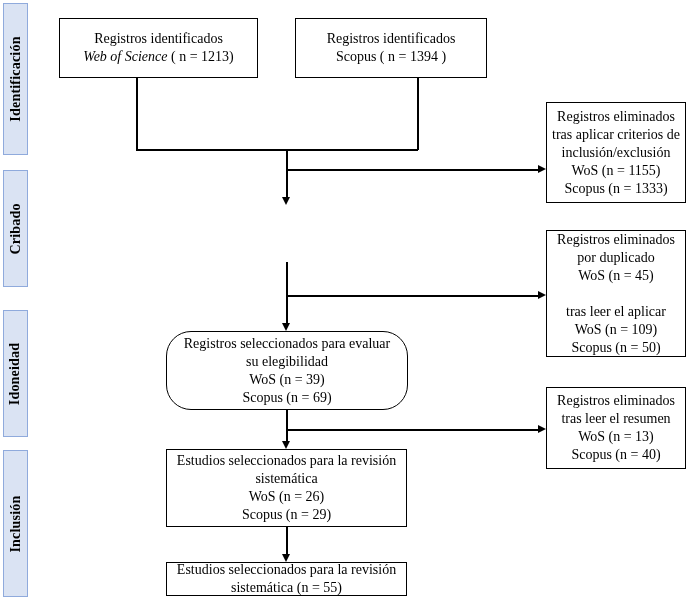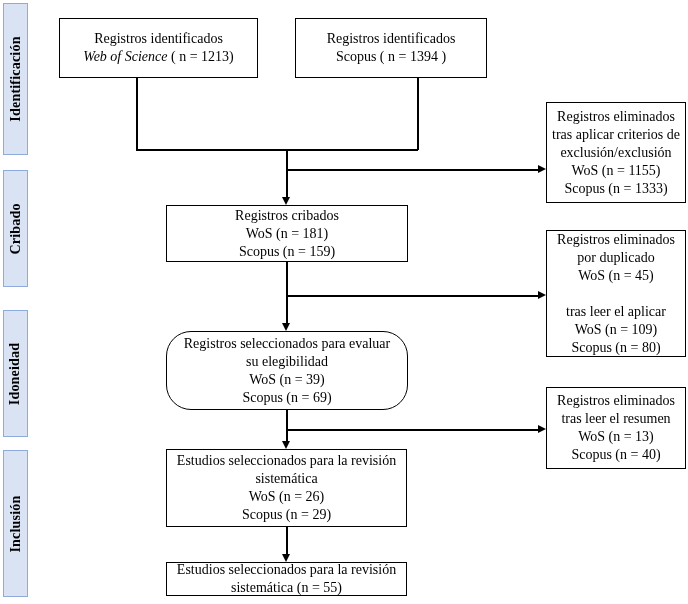--- a/index.html
+++ b/index.html
@@ -124,39 +124,34 @@
   </div>
 
   <div class="flow-box box-identified-scopus">
     <span class="line">Registros identificados</span>
     <span class="line">Scopus ( n = 1394 )</span>
   </div>
 
   <div class="flow-box box-removed-criteria">
     <span class="line">Registros eliminados</span>
     <span class="line">tras aplicar criterios de</span>
-    <span class="line">exclusión/exclusión</span>
+    <span class="line">inclusión/exclusión</span>
     <span class="line">WoS (n = 1155)</span>
     <span class="line">Scopus (n = 1333)</span>
   </div>
 
-  <div class="flow-box box-screened">
-    <span class="line">Registros cribados</span>
-    <span class="line">WoS (n = 181)</span>
-    <span class="line">Scopus (n = 159)</span>
-  </div>
 
   <div class="flow-box box-removed-dup">
     <span class="line">Registros eliminados</span>
     <span class="line">por duplicado</span>
     <span class="line">WoS (n = 45)</span>
     <span class="line"></span>
     <span class="line">tras leer el aplicar</span>
     <span class="line">WoS (n = 109)</span>
-    <span class="line">Scopus (n = 80)</span>
+    <span class="line">Scopus (n = 50)</span>
   </div>
 
   <div class="flow-box box-eligibility">
     <span class="line">Registros seleccionados para evaluar</span>
     <span class="line">su elegibilidad</span>
     <span class="line">WoS (n = 39)</span>
     <span class="line">Scopus (n = 69)</span>
   </div>
 
   <div class="flow-box box-removed-abstract">

